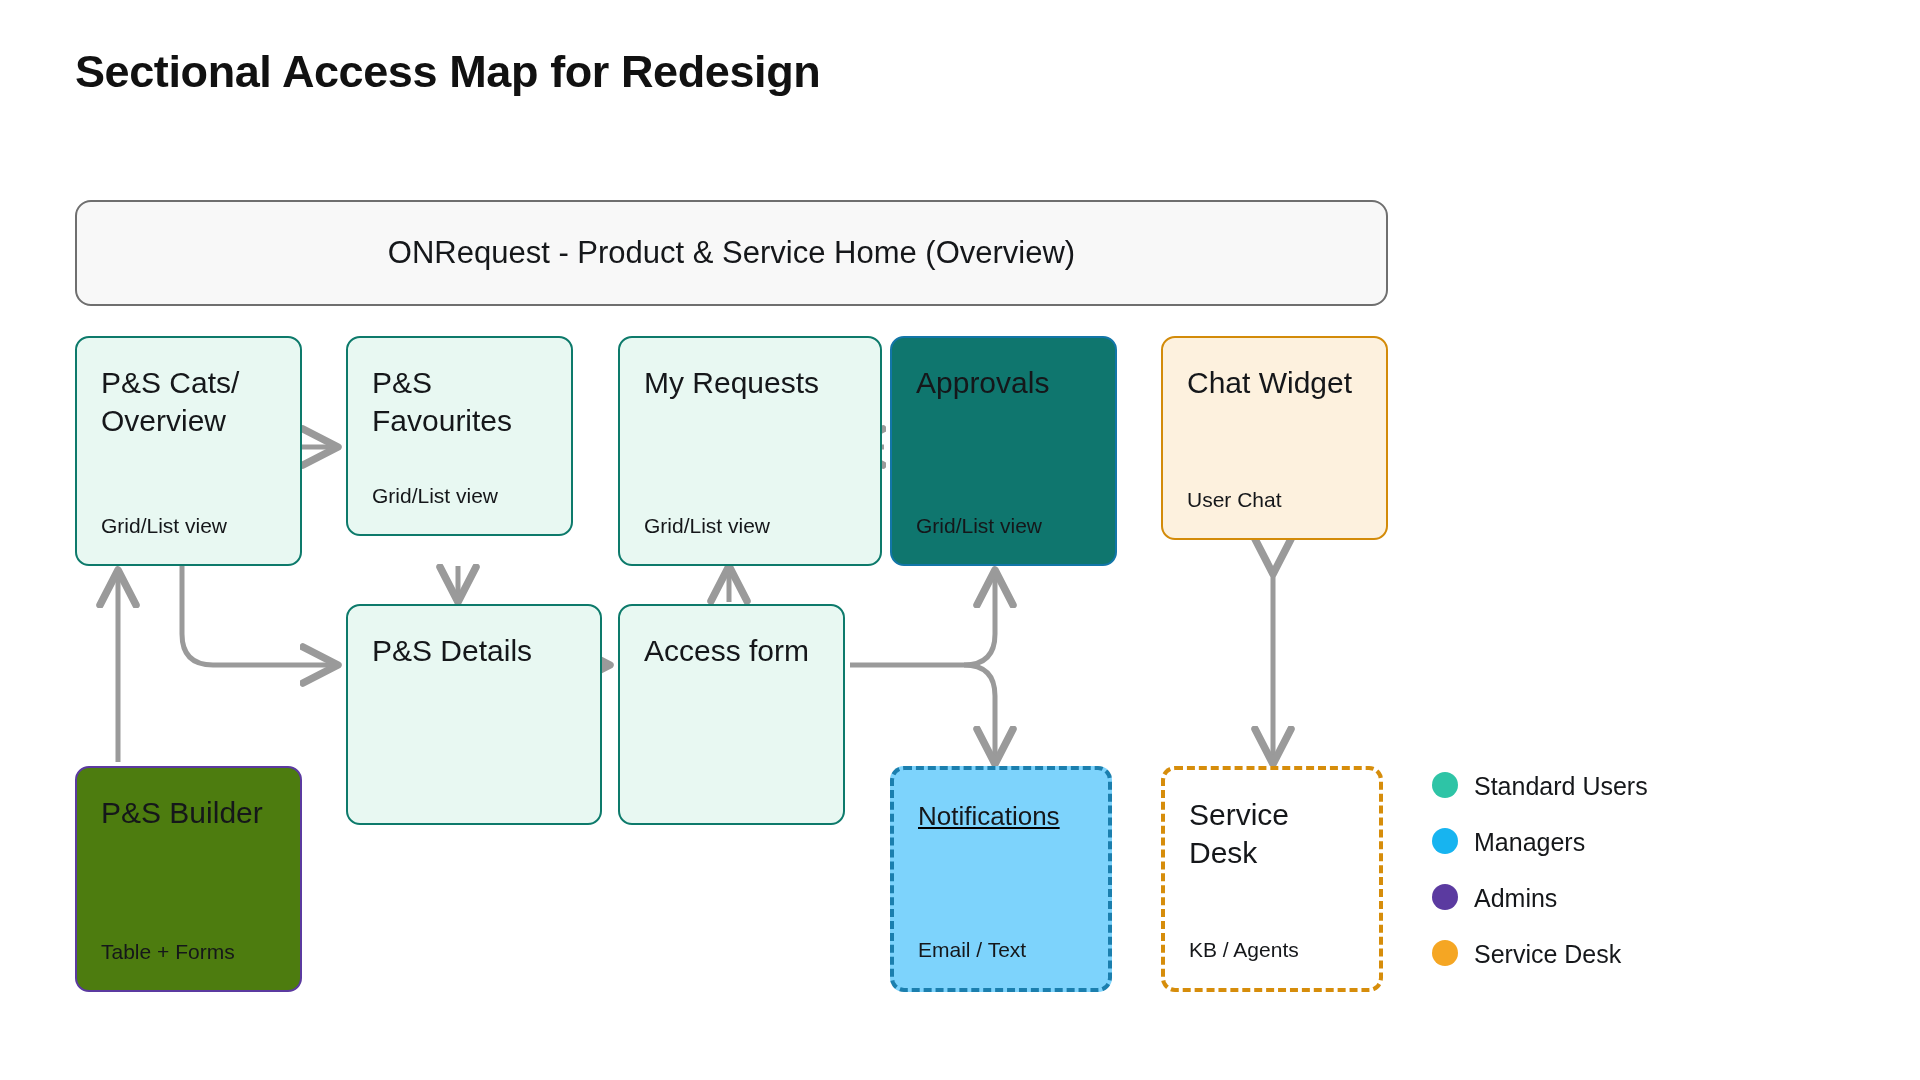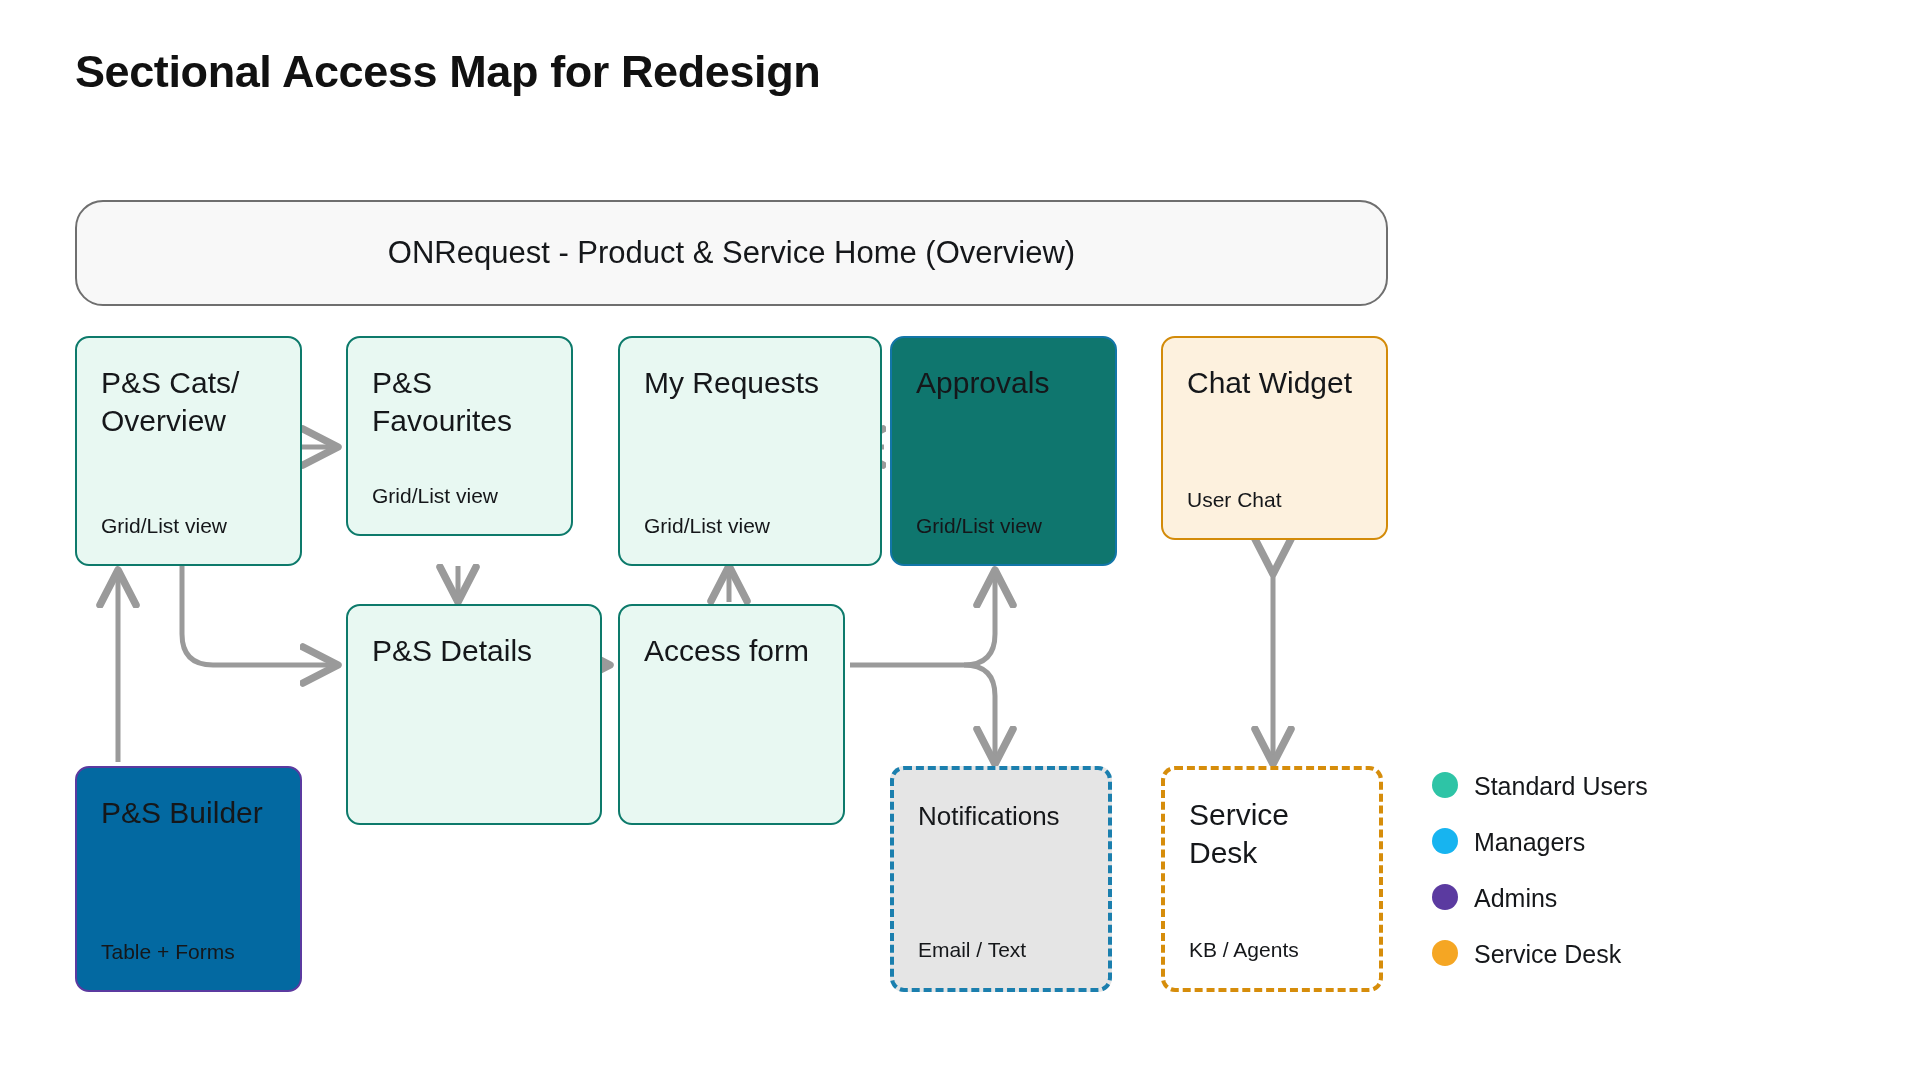--- a/index.html
+++ b/index.html
@@ -38,34 +38,34 @@
     font-size:21px;color:#15171a;font-weight:400;
     white-space:nowrap;
   }
 
   
   #header-box{
     position:absolute;left:75px;top:200px;
     width:1313px;height:106px;
     box-sizing:border-box;
     border:2.5px solid #6f6f6f;
-    border-radius:28px;
+    border-radius:16px;
     background:#f8f8f8;
     display:flex;align-items:center;justify-content:center;
   }
   #header-box .hdr-label{
     font-size:31px;color:#15171a;font-weight:400;white-space:nowrap;
   }
 
   
   .teal{  border:2.5px solid #0d7a6b; background:#e8f8f2; }
   .blue{  border:2.5px solid #1276a8; background:#0f766e; }
   .orange{border:2.5px solid #d38b09; background:#fdf1de; }
-  .purple{border:2.5px solid #5b3aa0; background:#0369a1; }
-  .dash-blue{   border:4px dashed #1b7fae; background:#e5e5e5; border-radius:14px; }
+  .purple{border:2.5px solid #5b3aa0; background:#4d7c0f; }
+  .dash-blue{   border:4px dashed #1b7fae; background:#7dd3fc; border-radius:14px;text-decoration:underline; }
   .dash-orange{ border:4px dashed #d68d0b; background:#ffffff; border-radius:14px; }
 
   
   #legend{position:absolute;left:1432px;top:772px;}
   .legend-row{
     display:flex;align-items:flex-start;height:56px;
   }
   .legend-dot{
     width:26px;height:26px;border-radius:50%;
     margin-right:16px;flex:0 0 auto;

